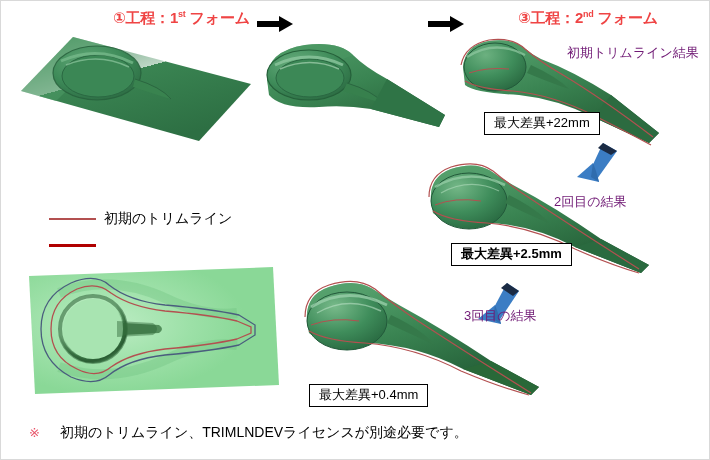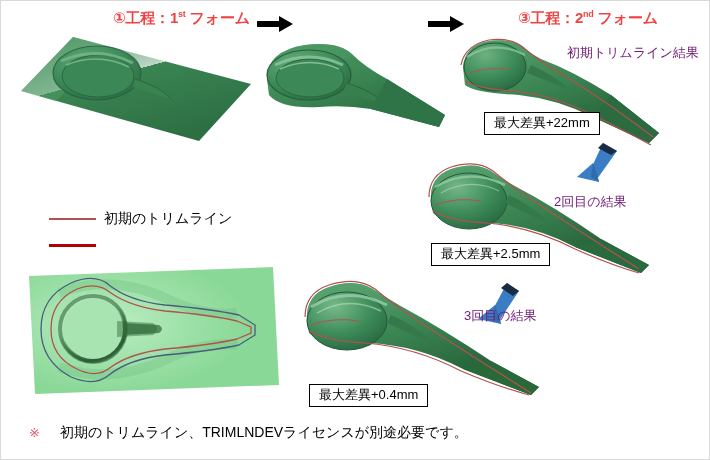--- a/index.html
+++ b/index.html
@@ -223,21 +223,21 @@
       <path d="M16,32 Q45,16 74,30" fill="none" stroke="#b1dcbd" stroke-width="1.3" opacity="0.6"></path>
       <path d="M84,34 Q112,48 124,62 Q104,54 80,42 Z" fill="#35794a"></path>
       <path d="M176,78 L224,104 L216,112 L150,86 Z" fill="#2a6a3f"></path>
 
       <path d="M4,36 Q4,14 26,6 Q52,-2 68,10 Q82,22 106,38 Q154,70 214,108" fill="none" stroke="#b35050" stroke-width="1.2"></path>
       <path d="M8,50 Q24,60 62,62 Q108,66 150,88 Q186,104 214,112" fill="none" stroke="#b35050" stroke-width="1.2"></path>
       <path d="M10,44 Q30,36 56,40" fill="none" stroke="#b35050" stroke-width="1"></path>
     </svg>
   </div>
 
-  <div class="boxlabel" style="left:430px;top:242px;">最大差異+2.5mm</div>
+  <div class="boxlabel" style="left:450px;top:242px;font-weight:bold;">最大差異+2.5mm</div>
 
   <svg class="bluearrow" style="left:472px;top:278px;" width="50" height="48" viewBox="0 0 50 48">
     <polygon points="34,4 46,12 26,42 17,36" fill="#3b7dc4"></polygon>
     <polygon points="34,4 46,12 40,17 28,9" fill="#1b2b44"></polygon>
     <polygon points="22,26 5,40 28,45 25,34" fill="#3b7dc4"></polygon>
     <polygon points="22,26 25,34 28,45 20,40" fill="#2f6cae"></polygon>
   </svg>
 
   <div class="cap" style="left:463px;top:306px;">3回目の結果</div>
 

